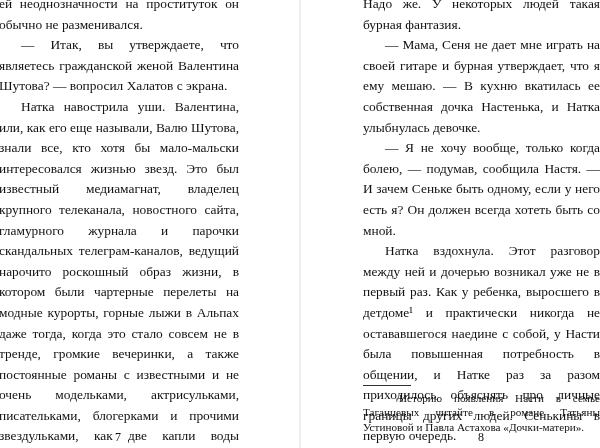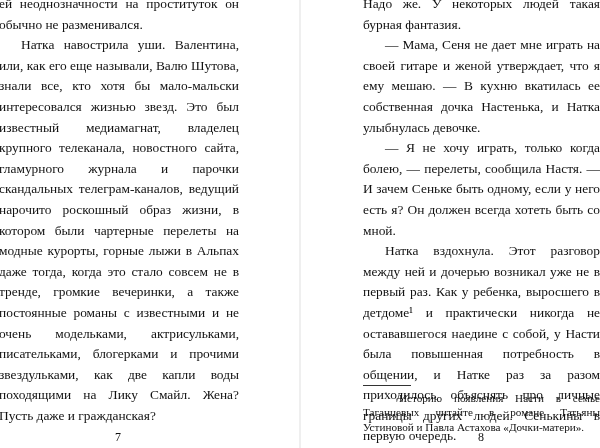--- a/index.html
+++ b/index.html
@@ -21,33 +21,34 @@
   .pgnum { position:absolute; top:430px; font-size:12px; }
   .left .pgnum { left:115px; }
   .right .pgnum { left:178px; }
 </style>
 </head>
 <body>
 
 <div class="page left">
   <div class="text">
     <p class="p">ей неоднозначности на проституток он обычно не разменивался.</p>
+    <p class="p ind">— Итак, вы утверждаете, что являетесь гражданской женой Валентина Шутова? — вопросил Халатов с экрана.</p>
     <p class="p ind">Натка навострила уши. Валентина, или, как его еще называли, Валю Шутова, знали все, кто хотя бы мало-мальски интересовался жизнью звезд. Это был известный медиамагнат, владелец крупного телеканала, новостного сайта, гламурного журнала и парочки скандальных телеграм-каналов, ведущий нарочито роскошный образ жизни, в котором были чартерные перелеты на модные курорты, горные лыжи в Альпах даже тогда, когда это стало совсем не в тренде, громкие вечеринки, а также постоянные романы с известными и не очень модельками, актрисульками, писательками, блогерками и прочими звездульками, как две капли воды походящими на Лику Смайл. Жена? Пусть даже и гражданская?</p>
 
   </div>
   <div class="pgnum">7</div>
 </div>
 
 <div class="gutter"></div>
 
 <div class="page right">
   <div class="text">
     <p class="p">Надо же. У некоторых людей такая бурная фантазия.</p>
-    <p class="p ind">— Мама, Сеня не дает мне играть на своей гитаре и женой утверждает, что я ему мешаю. — В кухню вкатилась ее собственная дочка Настенька, и Натка улыбнулась девочке.</p>
-    <p class="p ind">— Я не хочу играть, только когда болею, — перелеты, сообщила Настя. — И зачем Сеньке быть одному, если у него есть я? Он должен всегда хотеть быть со мной.</p>
+    <p class="p ind">— Мама, Сеня не дает мне играть на своей гитаре и бурная утверждает, что я ему мешаю. — В кухню вкатилась ее собственная дочка Настенька, и Натка улыбнулась девочке.</p>
+    <p class="p ind">— Я не хочу вообще, только когда болею, — подумав, сообщила Настя. — И зачем Сеньке быть одному, если у него есть я? Он должен всегда хотеть быть со мной.</p>
     <p class="p ind">Натка вздохнула. Этот разговор между ней и дочерью возникал уже не в первый раз. Как у ребенка, выросшего в детдоме¹ и практически никогда не остававшегося наедине с собой, у Насти была повышенная потребность в общении, и Натке раз за разом приходилось объяснять про личные границы других людей. Сенькины в первую очередь.</p>
 
   </div>
   <div class="fn-rule" style="left:63px;"></div>
   <div class="footnote">
     <p class="p"><span class="fn-mark">¹</span> <span>Историю появления Насти в семье Таганцевых читайте в романе Татьяны Устиновой и Павла Астахова «Дочки-матери».</span></p>
   </div>
   <div class="pgnum">8</div>
 </div>
 

